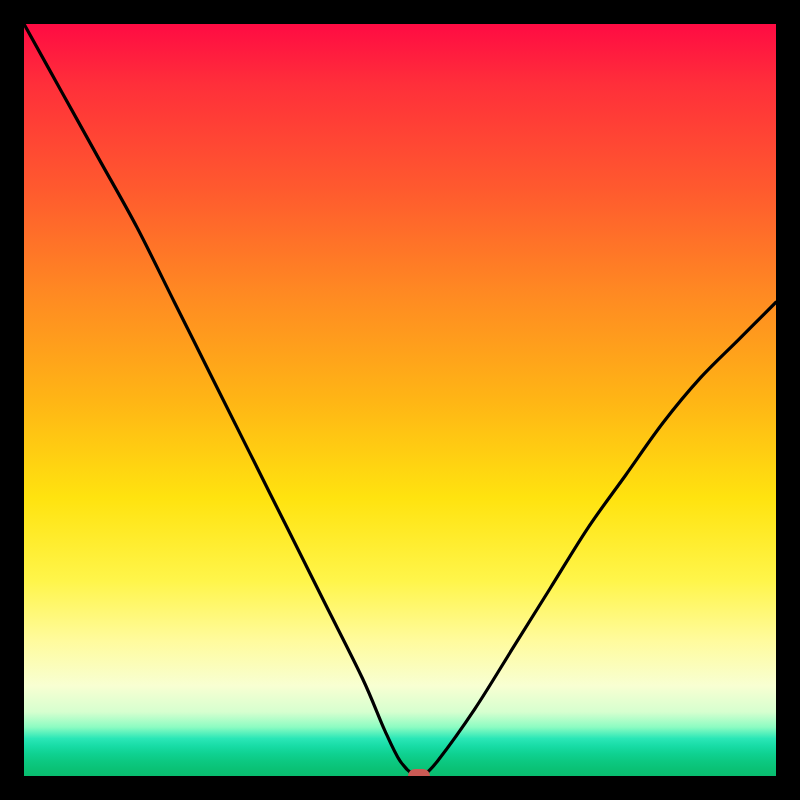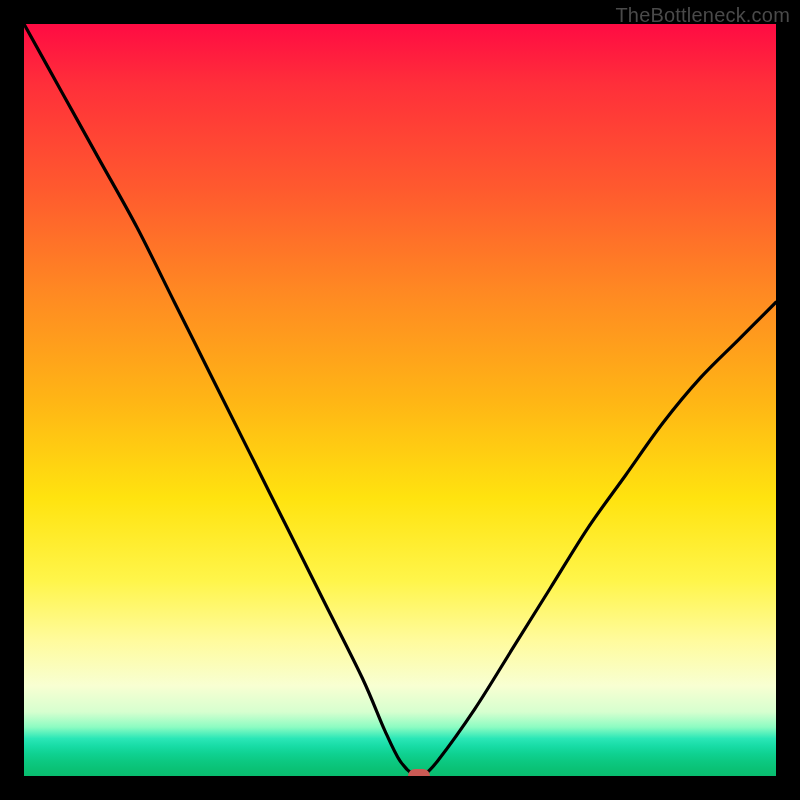--- a/index.html
+++ b/index.html
@@ -78,21 +78,20 @@
     border-radius: 7px;
     background: #cb5a55;
     z-index: 20;
     transform: translate(-50%, -50%);
   }
 </style>
 </head>
 <body>
 
 <div class="frame">
-  <div class="watermark">TheBottleneck.com</div>
 
   <div class="plot">
     <div class="gradient"></div>
 
     <svg class="curve" viewBox="0 0 752 752" preserveAspectRatio="none">
       <path id="curve-path" fill="none" stroke="#000" stroke-width="3.2" stroke-linejoin="round" stroke-linecap="round" d="M 0 0 C 6.266666666666667 11.279999999999992, 25.06666666666667 45.11999999999995, 37.6 67.67999999999995 C 50.13333333333333 90.23999999999995, 62.66666666666667 112.80000000000001, 75.2 135.36 C 87.73333333333333 157.92000000000002, 100.26666666666667 179.22666666666663, 112.8 203.03999999999996 C 125.33333333333333 226.8533333333333, 137.86666666666667 253.17333333333335, 150.4 278.24 C 162.93333333333334 303.3066666666667, 175.46666666666667 328.37333333333333, 188 353.44 C 200.53333333333333 378.50666666666666, 213.06666666666666 403.5733333333333, 225.6 428.64 C 238.13333333333333 453.70666666666665, 250.66666666666666 478.7733333333333, 263.2 503.84 C 275.73333333333335 528.9066666666666, 288.26666666666665 553.9733333333332, 300.8 579.04 C 313.33333333333337 604.1066666666667, 328.3733333333334 632.9333333333334, 338.40000000000003 654.24 C 348.4266666666667 675.5466666666666, 354.6933333333333 693.0933333333334, 360.96 706.88 C 367.22666666666663 720.6666666666666, 370.9866666666667 729.44, 376 736.96 C 381.0133333333333 744.48, 387.28000000000003 749.4933333333333, 391.04 752 C 394.8 754.5066666666667, 394.8 754.5066666666667, 398.56 752 C 402.32 749.4933333333333, 404.8266666666667 748.24, 413.6 736.96 C 422.37333333333333 725.6800000000001, 438.66666666666663 703.1200000000001, 451.2 684.32 C 463.73333333333335 665.52, 476.26666666666665 644.2133333333334, 488.8 624.16 C 501.33333333333337 604.1066666666666, 513.8666666666667 584.0533333333333, 526.4 564 C 538.9333333333333 543.9466666666667, 551.4666666666667 522.64, 564 503.84 C 576.5333333333333 485.03999999999996, 589.0666666666667 468.74666666666667, 601.6 451.2 C 614.1333333333333 433.6533333333333, 626.6666666666666 414.85333333333335, 639.1999999999999 398.56 C 651.7333333333332 382.26666666666665, 664.2666666666668 367.2266666666667, 676.8000000000001 353.44 C 689.3333333333334 339.6533333333333, 701.8666666666667 328.37333333333333, 714.4 315.84000000000003 C 726.9333333333333 303.30666666666673, 745.7333333333333 284.50666666666666, 752 278.24"></path>
     </svg>
 
     <div id="marker" class="marker" style="left: 394.8px; top: 752px;"></div>
   </div>

